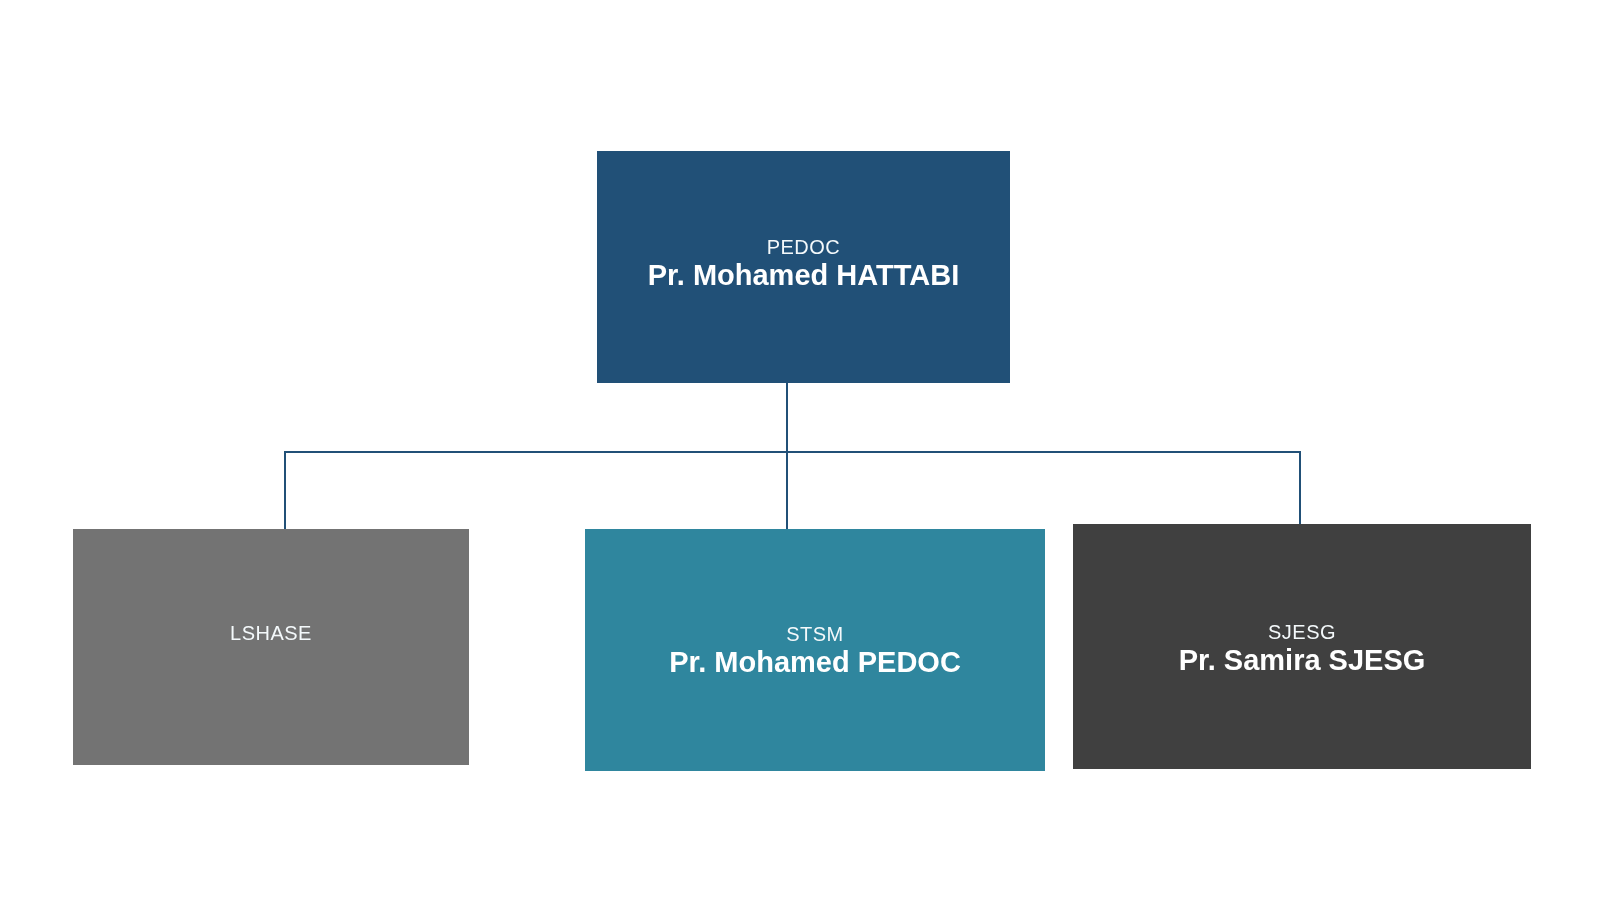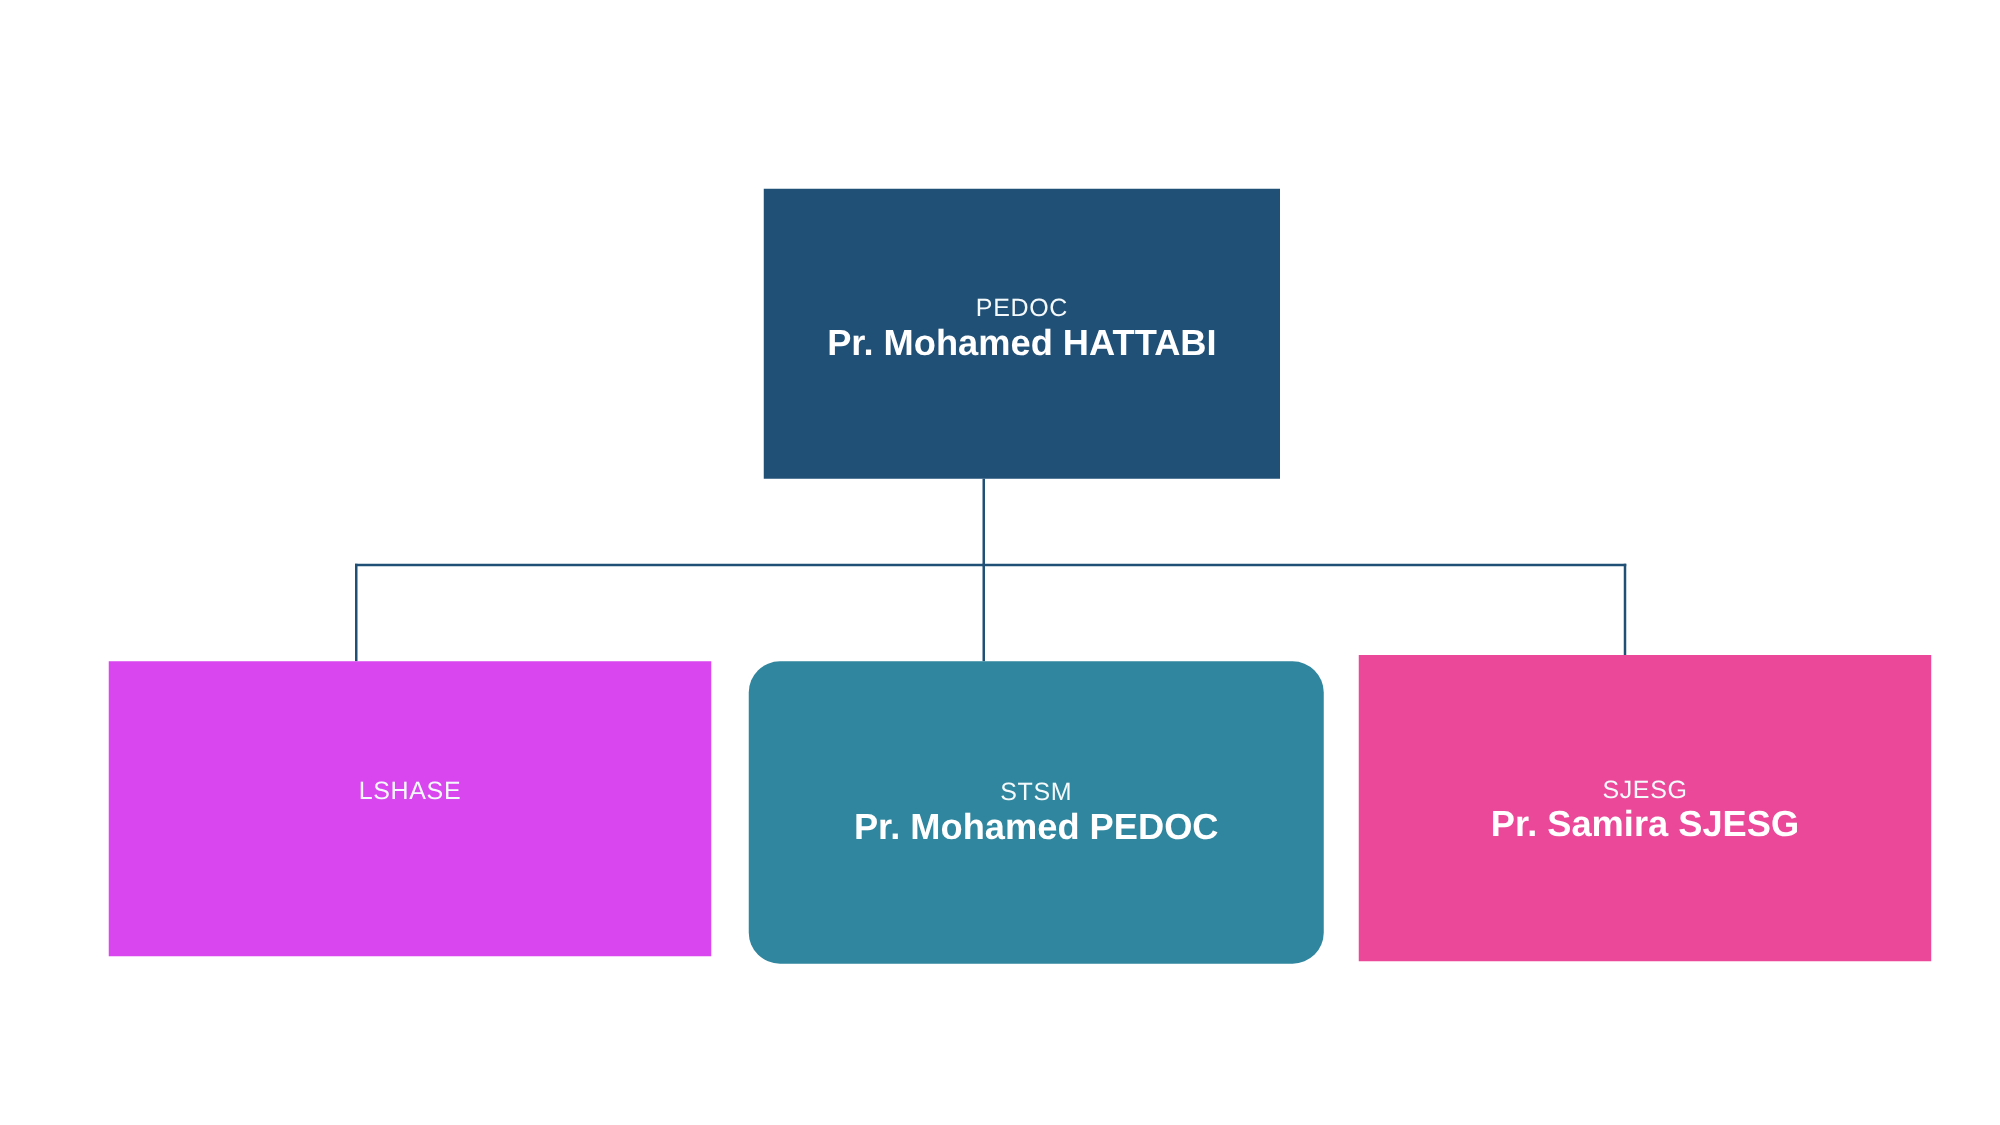--- a/index.html
+++ b/index.html
@@ -15,21 +15,20 @@
     overflow: hidden;
     font-family: "Liberation Sans", sans-serif;
   }
   .node {
     position: absolute;
     display: flex;
     align-items: center;
     justify-content: center;
     text-align: center;
     color: #ffffff;
-    margin-left: 14px;
   }
   .node .text {
     display: flex;
     flex-direction: column;
     align-items: center;
   }
   .node .unit {
     font-size: 20px;
     font-weight: 400;
     line-height: 28px;
@@ -46,37 +45,36 @@
 
   .node-root {
     left: 597px; top: 151px;
     width: 413px; height: 232px;
     background: #215077;
   }
   .node-root .text { transform: translateY(-6px); }
 
   .node-lshase {
     left: 73px; top: 529px;
-    width: 482px; height: 236px;
-    background: #d946ef;
+    width: 396px; height: 236px;
+    background: #737373;
   }
   .node-lshase .text { transform: translateY(-14px); }
 
   .node-stsm {
     left: 585px; top: 529px;
     width: 460px; height: 242px;
     background: #2f869e;
-    border-radius: 25px;
   }
   .node-stsm .text { transform: translateY(-2px); }
 
   .node-sjesg {
     left: 1073px; top: 524px;
     width: 458px; height: 245px;
-    background: #ec4899;
+    background: #404040;
   }
   .node-sjesg .text { transform: translateY(-1px); }
 
   .connector {
     position: absolute;
     background: #215077;
   }
   .conn-stem       { left: 786px;  top: 383px; width: 2px;    height: 70px; }
   .conn-horizontal { left: 284px;  top: 451px; width: 1017px; height: 2px;  }
   .conn-drop-left  { left: 284px;  top: 451px; width: 2px;    height: 78px; }

